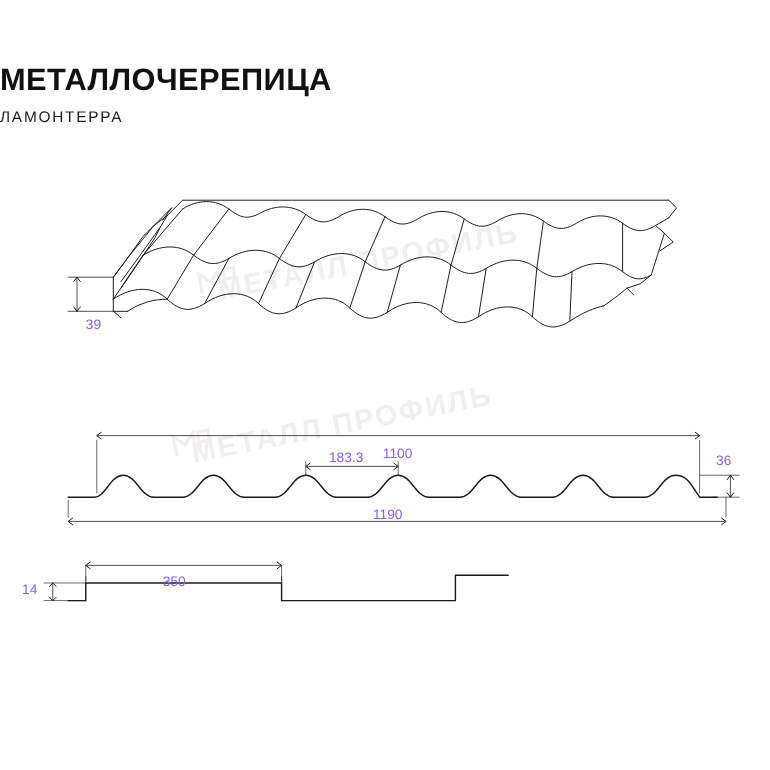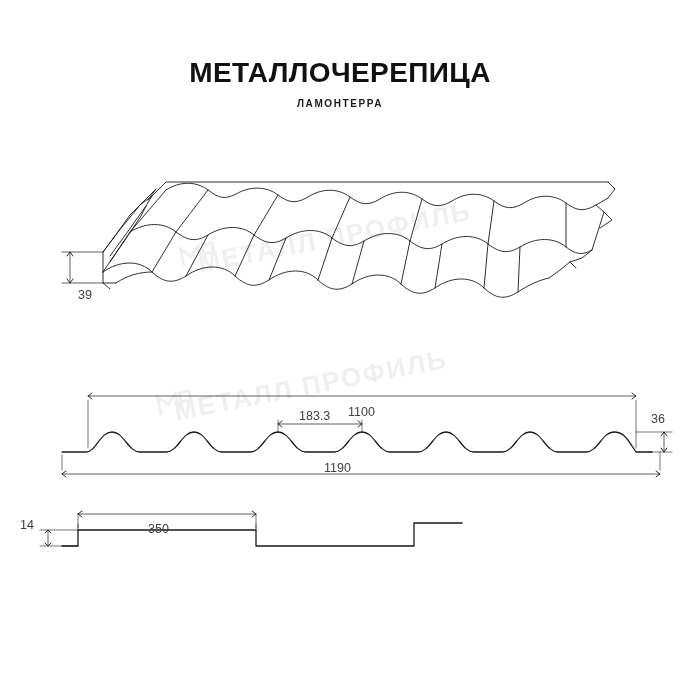--- a/index.html
+++ b/index.html
@@ -20,33 +20,33 @@
     top: 0;
     left: 0;
     width: 700px;
     height: 700px;
   }
   .title-block {
     position: absolute;
     top: 58px;
     left: 0;
     width: 680px;
-    text-align: center;
+    text-align: left;
   }
   .title {
     font-size: 28px;
     font-weight: bold;
     letter-spacing: 0.4px;
     color: #111111;
     line-height: 1.05;
     margin: 0;
   }
   .subtitle {
-    font-size: 10px;
-    font-weight: bold;
+    font-size: 14px;
+    font-weight: normal;
     letter-spacing: 1.6px;
     color: #1a1a1a;
     margin-top: 11px;
   }
   .watermark {
     position: absolute;
     color: #f0eef0;
     font-weight: bold;
     letter-spacing: 2px;
     white-space: nowrap;
@@ -71,30 +71,30 @@
     user-select: none;
   }
   .drawing-svg {
     position: absolute;
     top: 0;
     left: 0;
   }
   .dim-label {
     position: absolute;
     font-size: 12.5px;
-    color: #404040;
+    color: #8b5cf6;
     white-space: nowrap;
   }
   .dim-39  { top: 288px; left: 78px; }
   .dim-1100 { top: 381px; left: 348px; margin-top: 24px; }
   .dim-183 { top: 409px; left: 299px; }
   .dim-25  { top: 412px; left: 651px; }
-  .dim-1190 { top: 461px; left: 324px; }
+  .dim-1190 { top: 461px; left: 339px; }
   .dim-350 { top: 498px; left: 148px; margin-top: 24px; }
-  .dim-14  { top: 518px; left: 20px; }
+  .dim-14  { top: 529px; left: 20px; }
 </style>
 </head>
 <body>
 
 <div class="sheet">
 
   <div class="watermark wm1">МЕТАЛЛ ПРОФИЛЬ</div>
   <div class="watermark wm2">МЕТАЛЛ ПРОФИЛЬ</div>
 
   <svg class="wm-logo" style="top:238px; left:178px;" width="40" height="34" viewBox="0 0 40 34">

